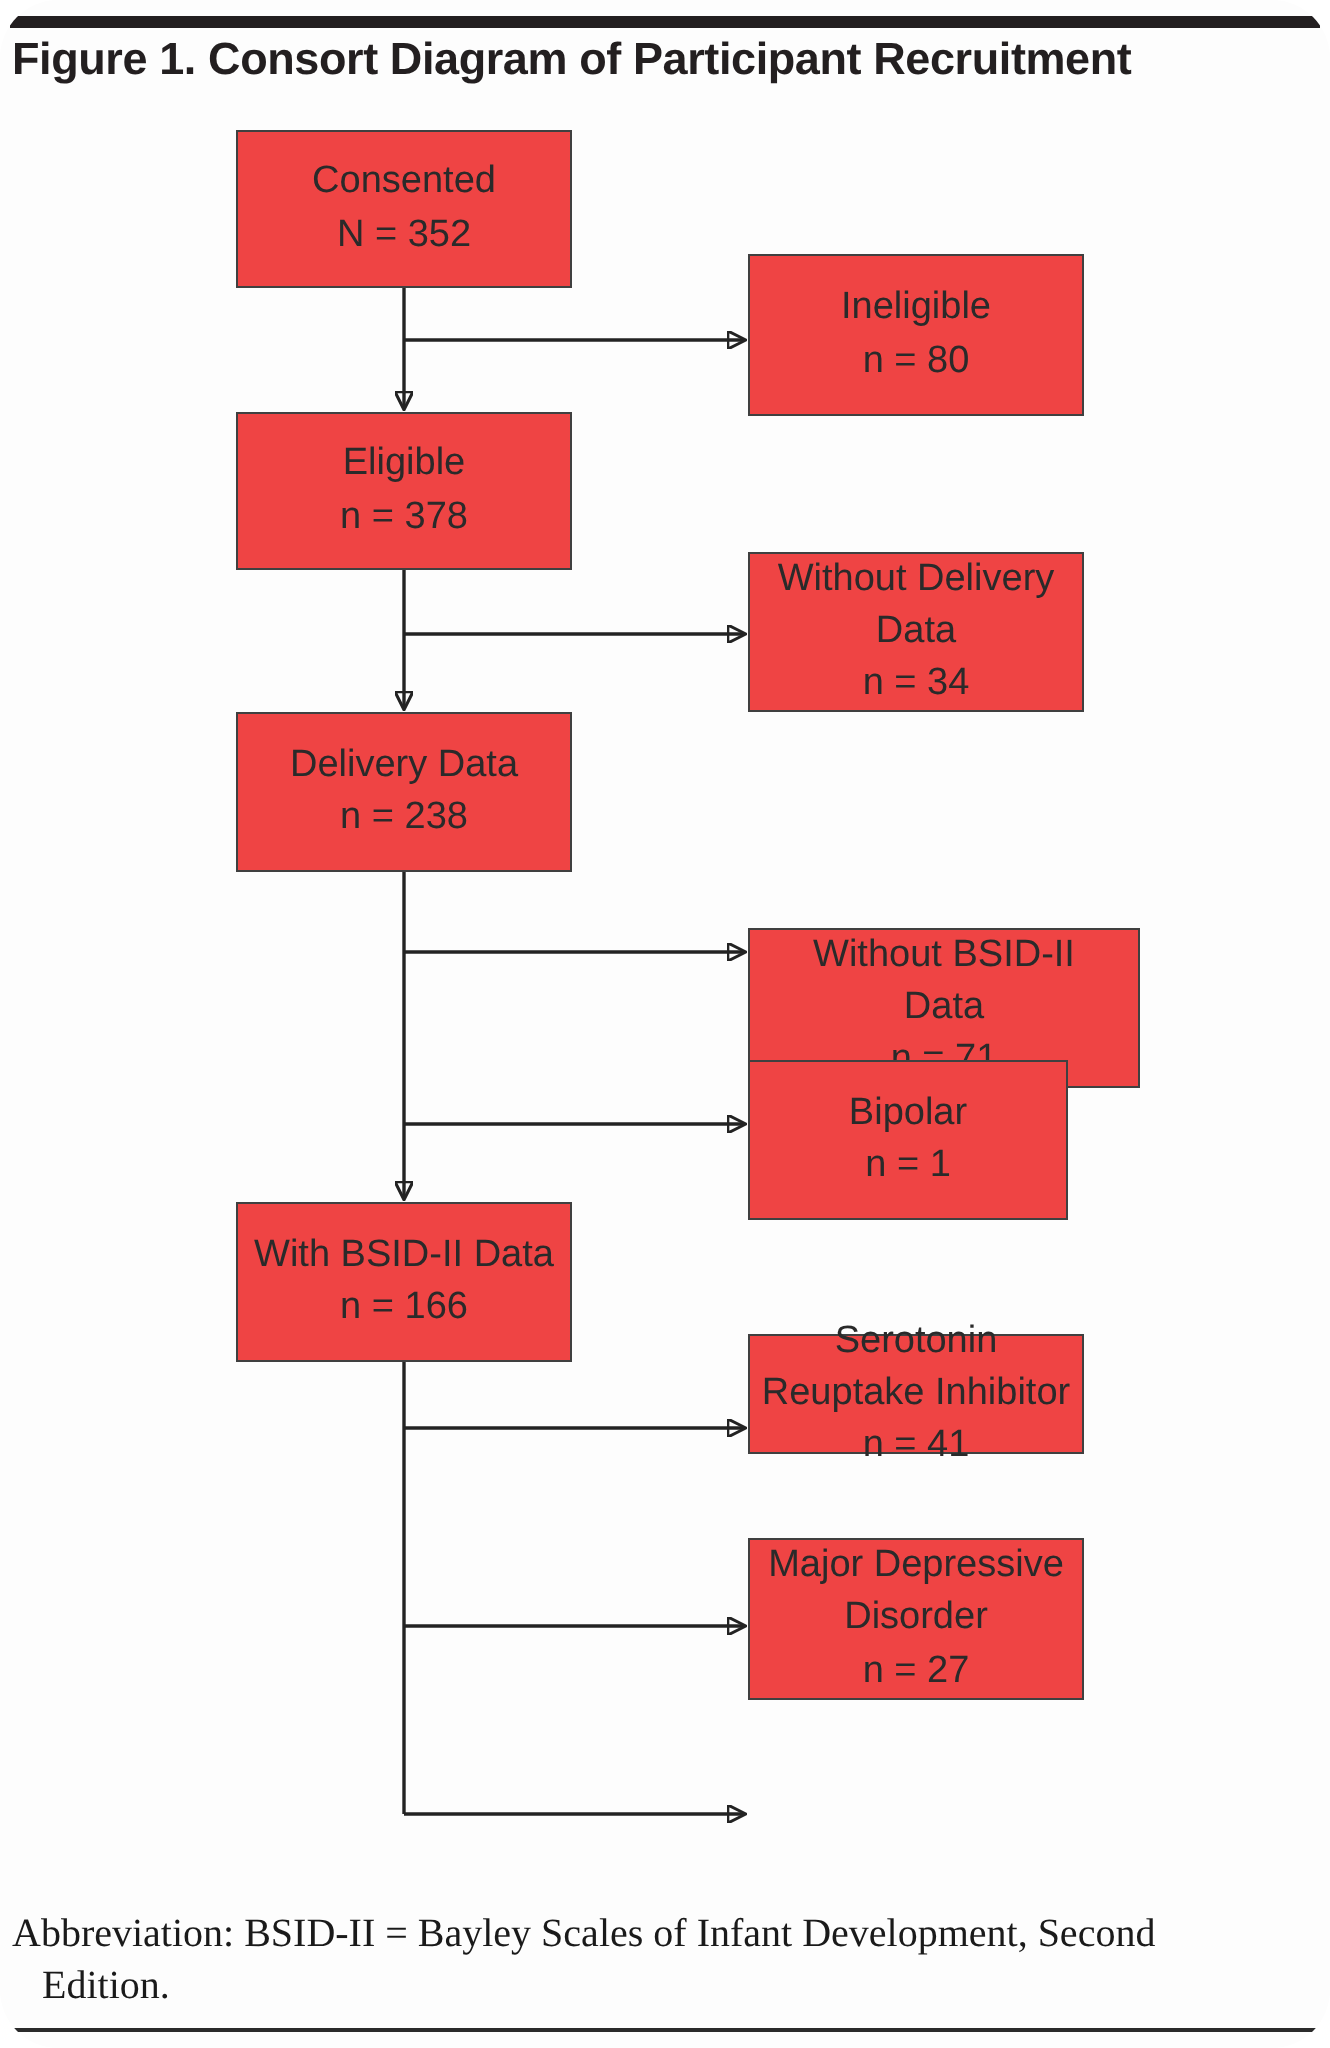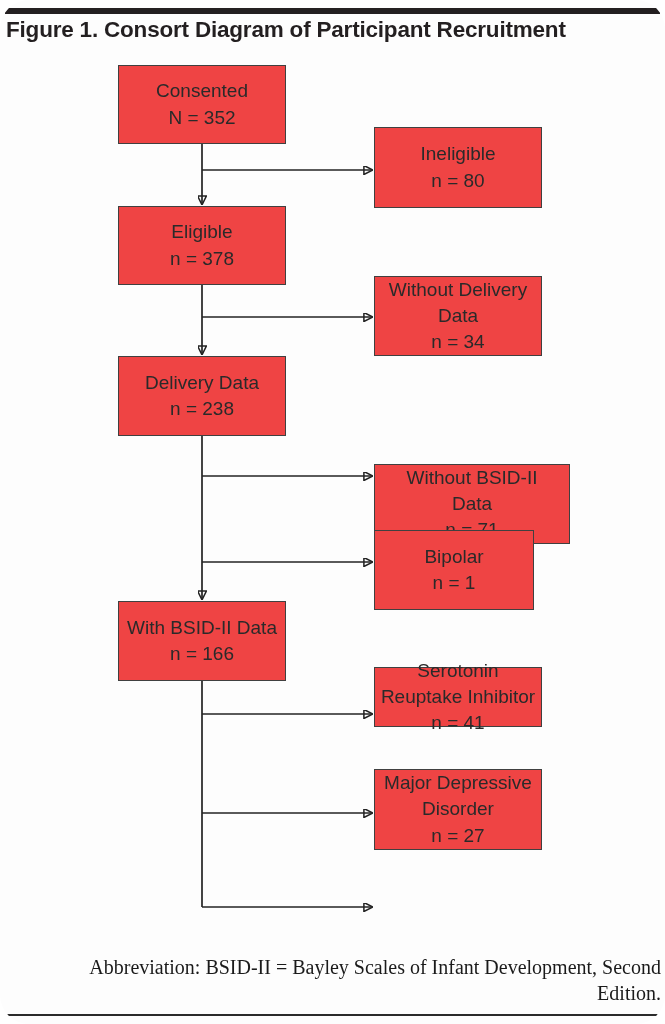--- a/index.html
+++ b/index.html
@@ -62,21 +62,20 @@
   }
   .node .ln { white-space: nowrap; }
   .footnote {
     position: absolute;
     left: 6px; top: 954px;
     width: 655px;
     font-family: "Liberation Serif", serif;
     font-size: 20px;
     line-height: 1.3;
     color: #1a1a1a;
-    text-align: right;
   }
   .footnote .indent { padding-left: 15px; }
 </style>
 </head>
 <body>
 
 <div class="figure">
 
   <div class="rule-thick"></div>
 

